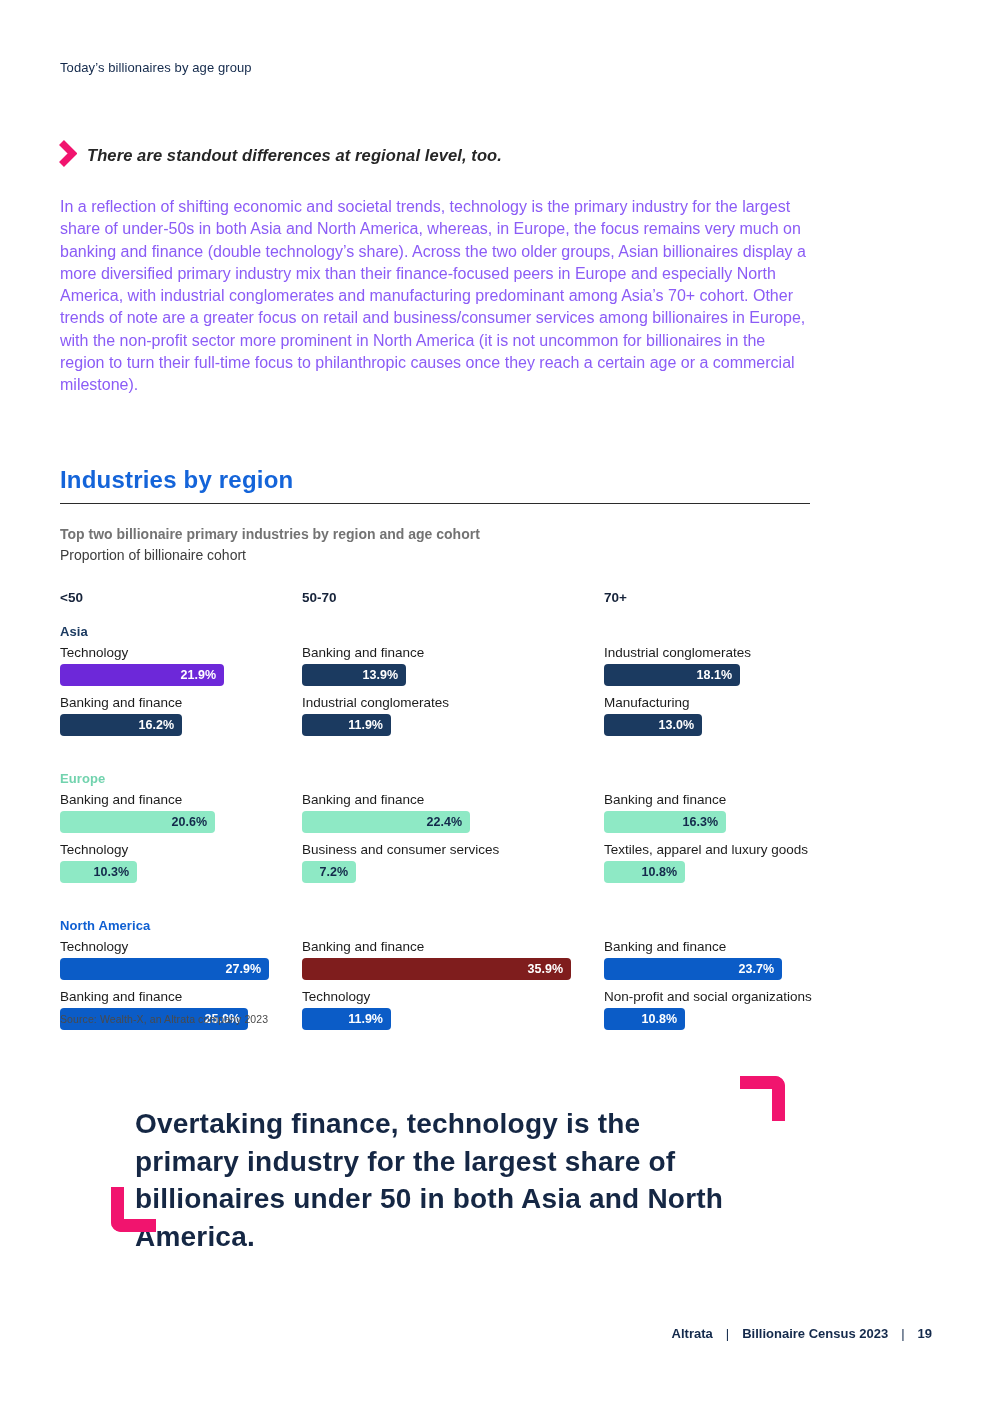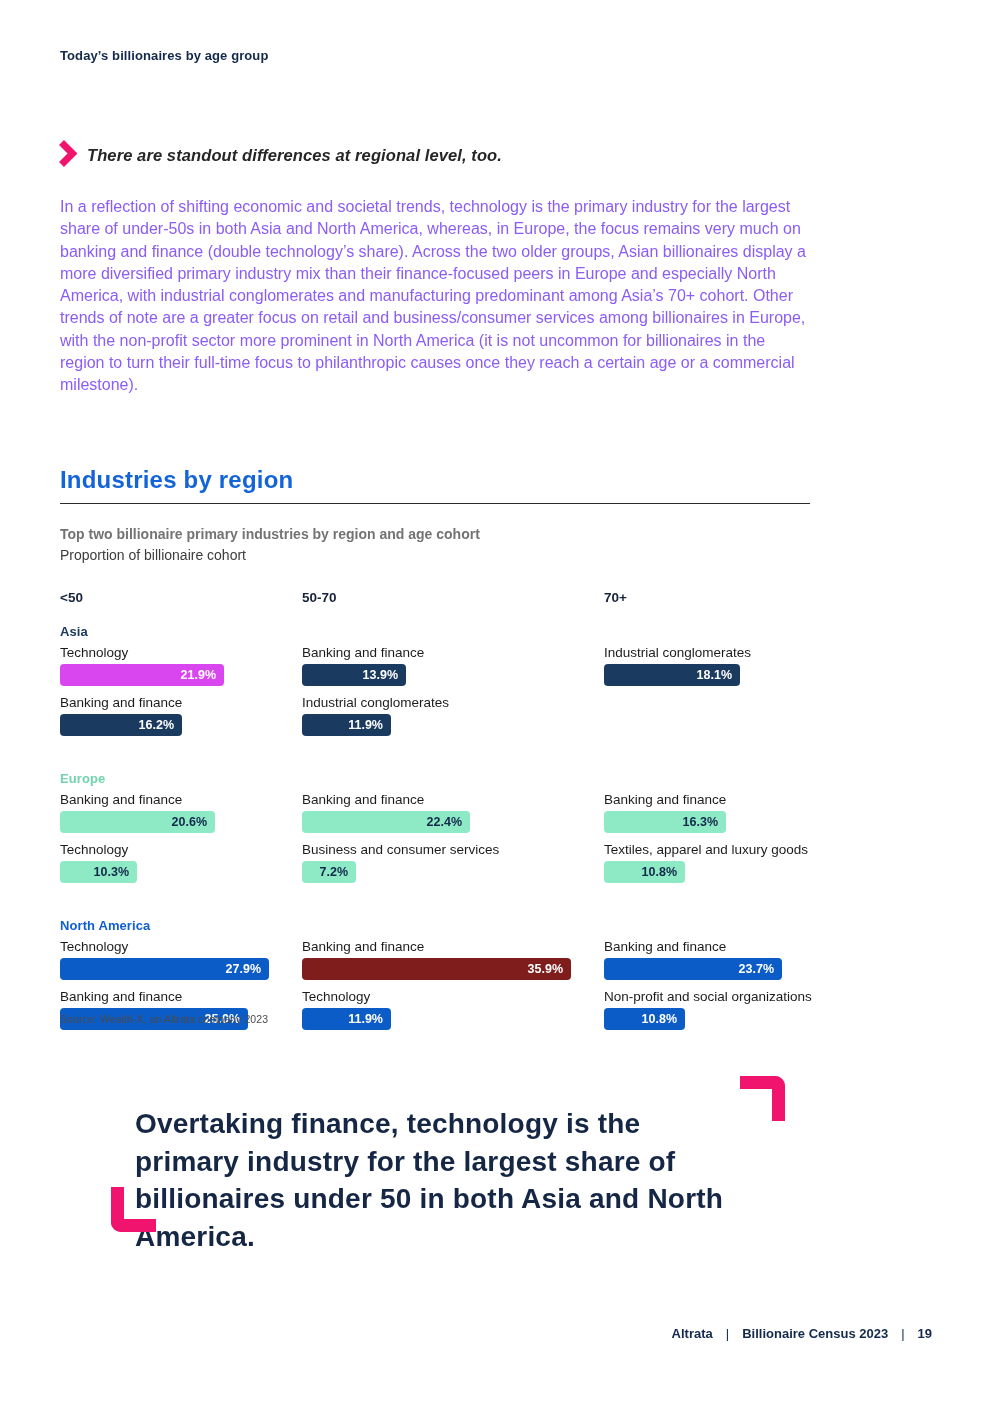--- a/index.html
+++ b/index.html
@@ -8,22 +8,22 @@
   .page {
     position: relative;
     width: 992px;
     height: 1403px;
     background: #ffffff;
     overflow: hidden;
   }
 
   
   .running-header {
-    position: absolute; left: 60px; top: 48px;
-    font-size: 13px; font-weight: bold; color: #13294B;
+    position: absolute; left: 60px; top: 60px;
+    font-size: 13px; font-weight: normal; color: #13294B;
     letter-spacing: 0.1px;
   }
 
   
   .callout {
     position: absolute; left: 58px; top: 140px;
     display: flex; align-items: center; gap: 10px;
   }
   .callout .chev { flex: 0 0 auto; display: block; }
   .callout-text {
@@ -131,41 +131,45 @@
         <div class="cohort-header">50-70</div>
         <div class="cohort-header">70+</div>
       </div>
     <div>
         <div class="region-block">
           <div class="region-label" style="color: rgb(27, 58, 96);">Asia</div>
           <div class="cohort-grid">
             <div class="cohort-cell">
               <div class="entry">
                 <div class="entry-label">Technology</div>
-                <div class="bar" style="width: 164px; background: #d946ef; color: rgb(255, 255, 255);">21.9%</div>
+                <div class="bar" style="width: 164px; background: #6d28d9; color: rgb(255, 255, 255);">21.9%</div>
               </div>
               <div class="entry">
                 <div class="entry-label">Banking and finance</div>
                 <div class="bar" style="width: 122px; background: rgb(27, 58, 96); color: rgb(255, 255, 255);">16.2%</div>
               </div>
             </div>
             <div class="cohort-cell">
               <div class="entry">
                 <div class="entry-label">Banking and finance</div>
                 <div class="bar" style="width: 104px; background: rgb(27, 58, 96); color: rgb(255, 255, 255);">13.9%</div>
               </div>
               <div class="entry">
                 <div class="entry-label">Industrial conglomerates</div>
                 <div class="bar" style="width: 89px; background: rgb(27, 58, 96); color: rgb(255, 255, 255);">11.9%</div>
               </div>
             </div>
             <div class="cohort-cell">
               <div class="entry">
                 <div class="entry-label">Industrial conglomerates</div>
                 <div class="bar" style="width: 136px; background: rgb(27, 58, 96); color: rgb(255, 255, 255);">18.1%</div>
+              </div>
+              <div class="entry">
+                <div class="entry-label">Manufacturing</div>
+                <div class="bar" style="width: 98px; background: rgb(27, 58, 96); color: rgb(255, 255, 255);">13.0%</div>
               </div>
             </div>
           </div>
         </div>
         <div class="region-block">
           <div class="region-label" style="color: rgb(114, 211, 174);">Europe</div>
           <div class="cohort-grid">
             <div class="cohort-cell">
               <div class="entry">
                 <div class="entry-label">Banking and finance</div>

